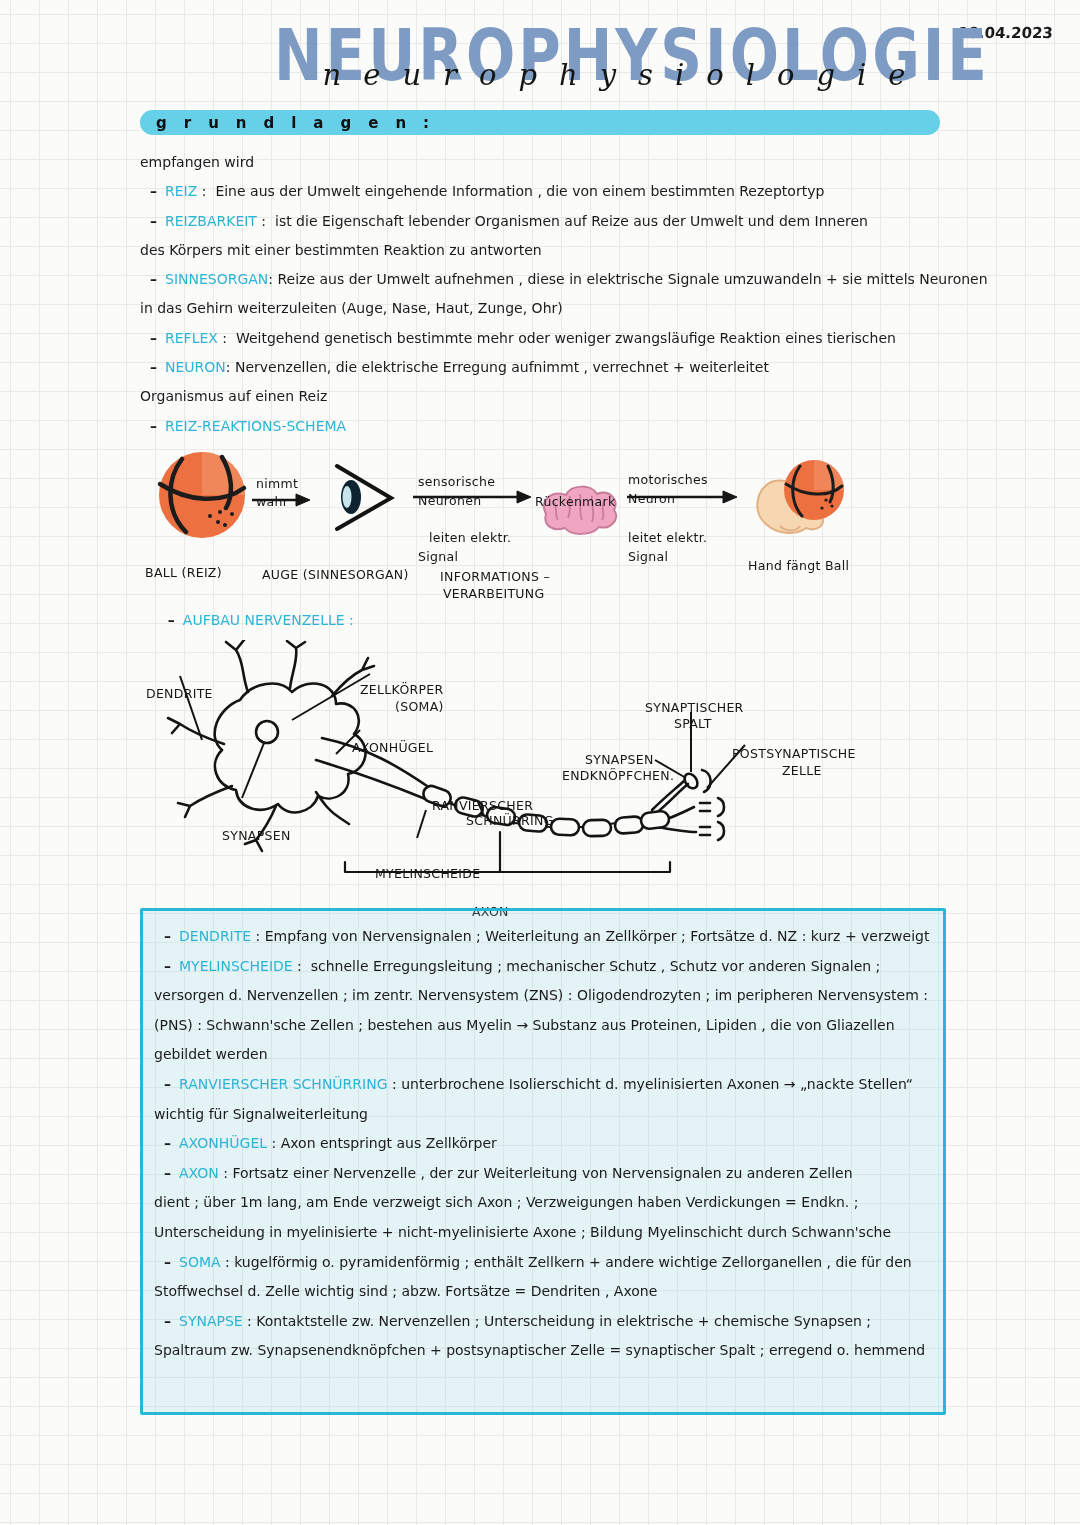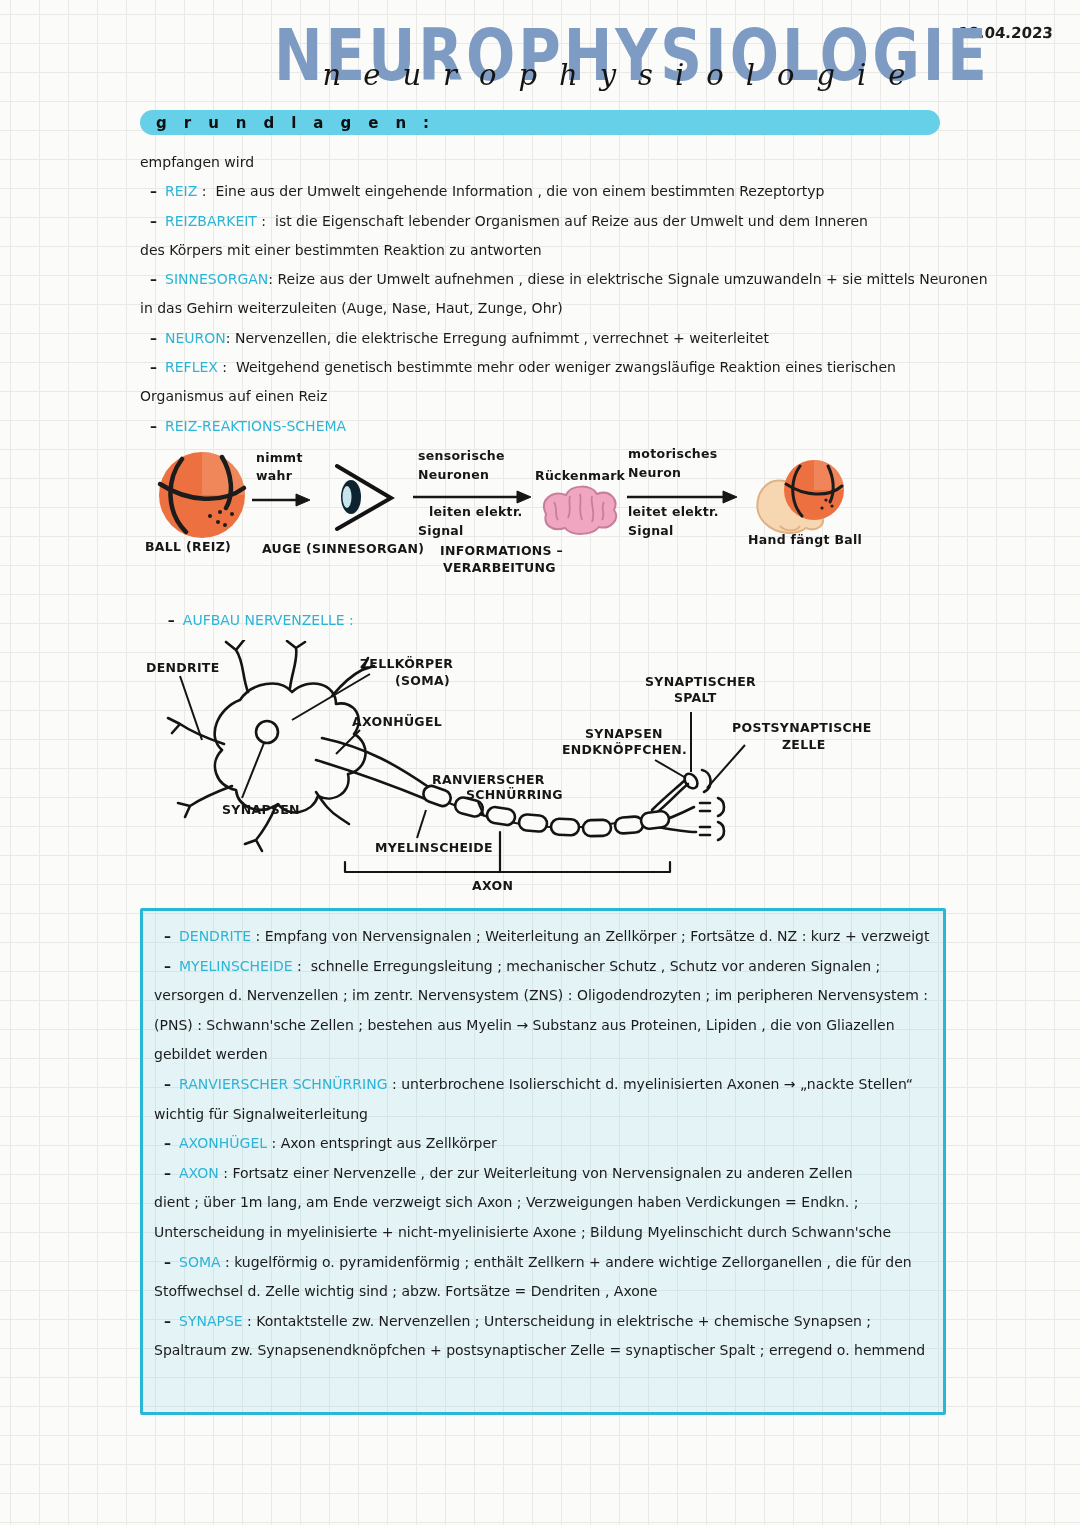--- a/index.html
+++ b/index.html
@@ -32,21 +32,21 @@
     font-size:15px;font-weight:700;letter-spacing:17px;color:#101012;white-space:pre;
   }
   .defs{position:absolute;left:140px;top:152px;width:830px;}
   .boxdefs{position:absolute;left:154px;top:926px;width:780px;}
   .ln{height:29.3px;white-space:pre;font-size:14px;line-height:20px;}
   .boxdefs .ln{height:29.6px;}
   .ln.b{padding-left:10px;}
   .dash{color:#1b1b1d;margin-right:8px;font-weight:700;}
   .term{color:#2cb4d6;}
   .aufbau{position:absolute;left:150px;top:596px;font-size:14px;white-space:pre;}
-  .dlabel{position:absolute;font-size:12.5px;font-weight:700;letter-spacing:0.3px;white-space:pre;color:#161616;}
+  .dlabel{position:absolute;font-size:12.5px;font-weight:400;letter-spacing:0.3px;white-space:pre;color:#161616;margin-top:26px;}
   .flow{position:absolute;left:140px;top:440px;width:810px;height:150px;}
   .neuron{position:absolute;left:140px;top:640px;width:810px;height:265px;}
   .bluebox{
     position:absolute;left:140px;top:908px;width:806px;height:507px;
     border:3px solid #29b7d8;background:rgba(130,212,235,0.18);box-sizing:border-box;border-radius:2px;
   }
   svg{position:absolute;left:0;top:0;}
 </style>
 </head>
 <body>
@@ -61,22 +61,22 @@
     <span>grundlagen:</span>
   </div>
 
   <div class="defs">
     <div class="ln c"><span>empfangen wird</span></div>
     <div class="ln b"><span class="dash">–</span><span class="term">REIZ</span><span> :  </span><span>Eine aus der Umwelt eingehende Information , die von einem bestimmten Rezeptortyp</span></div>
     <div class="ln b"><span class="dash">–</span><span class="term">REIZBARKEIT</span><span> :  </span><span>ist die Eigenschaft lebender Organismen auf Reize aus der Umwelt und dem Inneren</span></div>
     <div class="ln c"><span>des Körpers mit einer bestimmten Reaktion zu antworten</span></div>
     <div class="ln b"><span class="dash">–</span><span class="term">SINNESORGAN</span><span>: </span><span>Reize aus der Umwelt aufnehmen , diese in elektrische Signale umzuwandeln + sie mittels Neuronen</span></div>
     <div class="ln c"><span>in das Gehirn weiterzuleiten (Auge, Nase, Haut, Zunge, Ohr)</span></div>
+    <div class="ln b"><span class="dash">–</span><span class="term">REFLEX</span><span> :  </span><span>Weitgehend genetisch bestimmte mehr oder weniger zwangsläufige Reaktion eines tierischen</span></div>
     <div class="ln b"><span class="dash">–</span><span class="term">NEURON</span><span>: </span><span>Nervenzellen, die elektrische Erregung aufnimmt , verrechnet + weiterleitet</span></div>
-    <div class="ln b"><span class="dash">–</span><span class="term">REFLEX</span><span> :  </span><span>Weitgehend genetisch bestimmte mehr oder weniger zwangsläufige Reaktion eines tierischen</span></div>
     <div class="ln c"><span>Organismus auf einen Reiz</span></div>
     <div class="ln b"><span class="dash">–</span><span class="term">REIZ-REAKTIONS-SCHEMA</span></div>
   </div>
 
   <div class="flow">
     <svg width="810" height="150" viewBox="0 0 810 150">
       <g>
         <circle cx="62" cy="55" r="43" fill="#ed7040"></circle>
         <path d="M 62,12 A 43,43 0 0 1 105,55 L 62,55 Z" fill="#f29a70" opacity="0.55"></path>
         <g fill="none" stroke="#1c1c1c" stroke-width="4.5" stroke-linecap="round">

